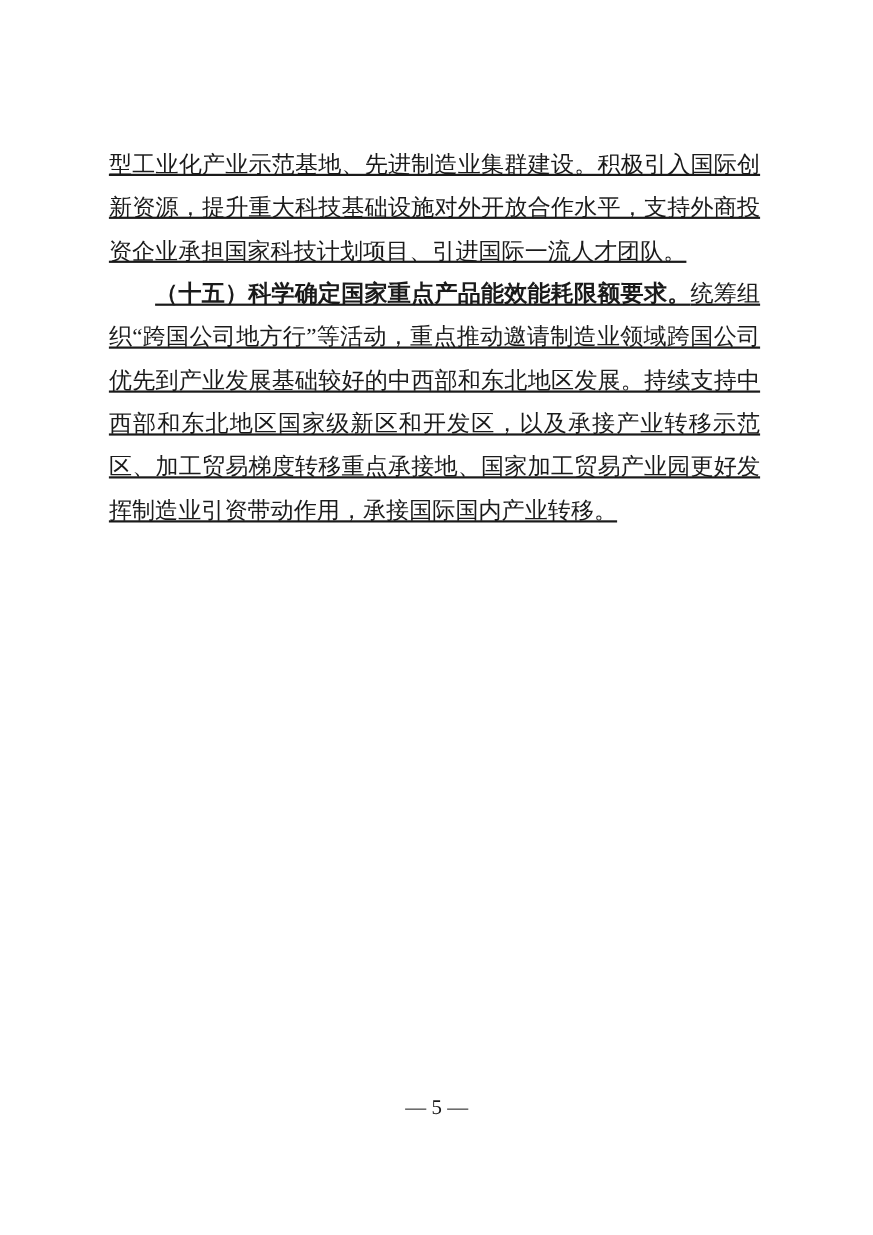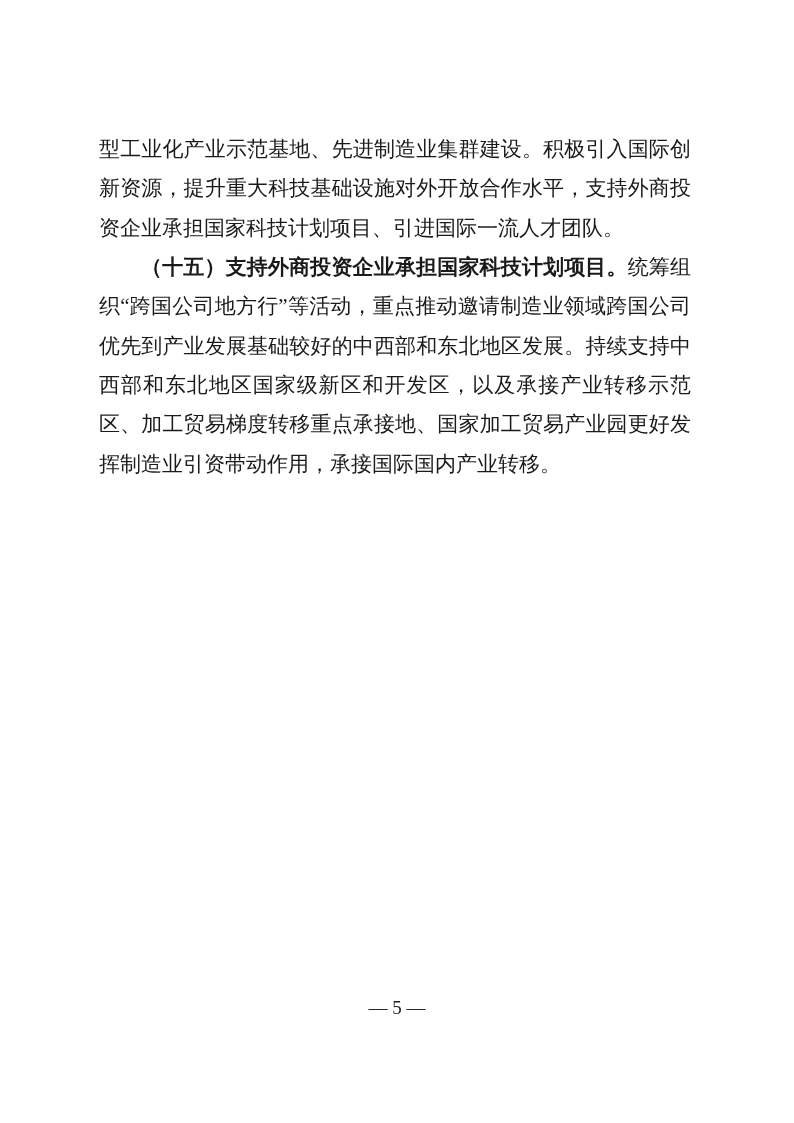--- a/index.html
+++ b/index.html
@@ -23,20 +23,21 @@
     top: 130px;
     width: 592px;
     font-size: 21px;
     line-height: 39.35px;
     text-align: justify;
     text-justify: inter-ideograph;
   }
   .para {
     margin: 0;
     padding: 0;
+    text-decoration: underline;
   }
   .para.indent {
     text-indent: 42px;
   }
   .seg { font-weight: 400; }
   .seg.bold { font-weight: 700; }
   .page-number {
     position: absolute;
     top: 997px;
     left: 0;
@@ -45,16 +46,16 @@
     font-size: 19px;
     color: #1a1a1a;
   }
 </style>
 </head>
 <body>
 
 <div class="page">
   <div class="body-block">
       <p class="para"><span class="seg">型工业化产业示范基地、先进制造业集群建设。积极引入国际创新资源，提升重大科技基础设施对外开放合作水平，支持外商投资企业承担国家科技计划项目、引进国际一流人才团队。</span></p>
-      <p class="para indent"><span class="seg bold">（十五）支持外商投资企业承担国家科技计划项目。</span><span class="seg">统筹组织“跨国公司地方行”等活动，重点推动邀请制造业领域跨国公司优先到产业发展基础较好的中西部和东北地区发展。持续支持中西部和东北地区国家级新区和开发区，以及承接产业转移示范区、加工贸易梯度转移重点承接地、国家加工贸易产业园更好发挥制造业引资带动作用，承接国际国内产业转移。</span></p>
+      <p class="para indent"><span class="seg bold">（十五）科学确定国家重点产品能效能耗限额要求。</span><span class="seg">统筹组织“跨国公司地方行”等活动，重点推动邀请制造业领域跨国公司优先到产业发展基础较好的中西部和东北地区发展。持续支持中西部和东北地区国家级新区和开发区，以及承接产业转移示范区、加工贸易梯度转移重点承接地、国家加工贸易产业园更好发挥制造业引资带动作用，承接国际国内产业转移。</span></p>
     </div>
   <div class="page-number">— 5 —</div>
 </div>
 
 </body></html>

